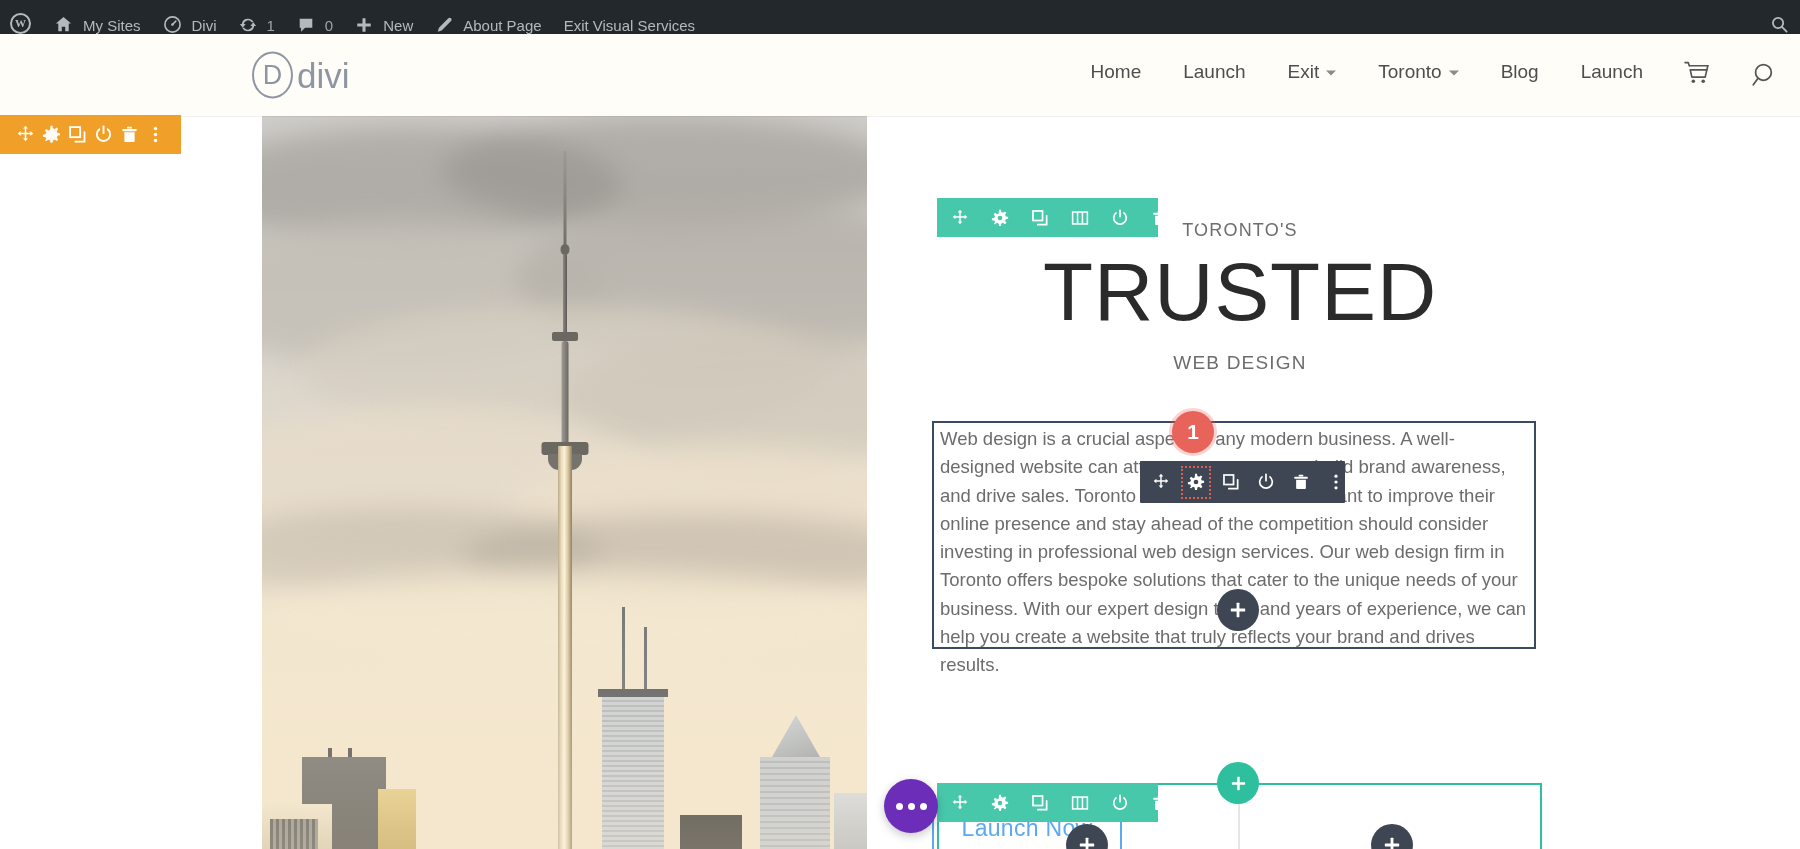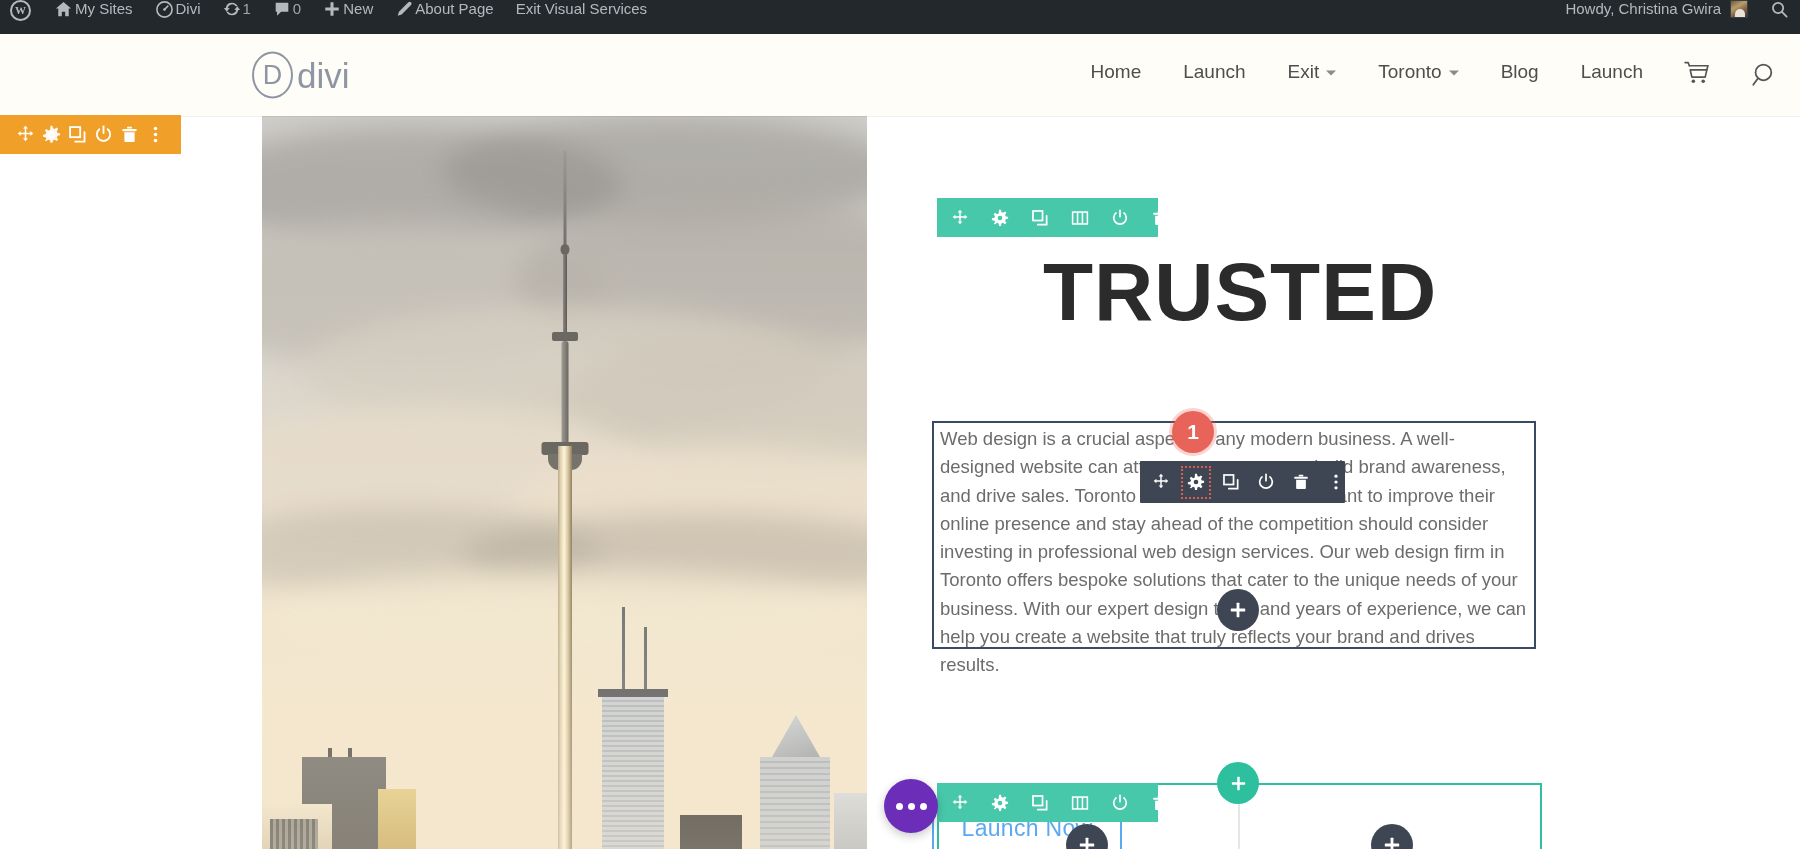--- a/index.html
+++ b/index.html
@@ -14,21 +14,21 @@
   #wp-admin-bar {
     position: absolute; top: 0; left: 0;
     width: 1800px; height: 34px;
     background: #23282d;
     display: flex; align-items: center;
     color: #b4b9be;
     font-size: 15px;
     z-index: 200;
   }
   .ab-item {
-    display: flex; align-items: flex-start; gap: 2px;
+    display: flex; align-items: flex-end; gap: 10px;
     height: 34px; padding: 0 11px;
     color: #b4b9be; white-space: nowrap;
     cursor: pointer;
   }
   .ab-logo { padding: 0 12px 0 10px; }
   .ab-spacer { flex: 1 1 auto; }
   .ab-count { color: #a0a5aa; }
   .wp-logo-glyph {
     width: 21px; height: 21px; border-radius: 50%;
     border: 2px solid #b4b9be; position: relative;
@@ -183,21 +183,21 @@
 
   .hero-eyebrow {
     position:absolute; left:0; top:104px; width:620px;
     text-align:center;
     font-size:18px; letter-spacing:1.2px; color:#6d6d6d;
   }
   .hero-title {
     position:absolute; left:0; top:133px; width:620px;
     text-align:center;
     font-size:82px; line-height:1.05; color:#2b2b2b;
-    font-weight:700; letter-spacing:1px;
+    font-weight:400; letter-spacing:1px;
   }
   .hero-sub {
     position:absolute; left:0; top:236px; width:620px;
     text-align:center;
     font-size:19px; letter-spacing:1.2px; color:#6d6d6d;
   }
 
   
   #text-module {
     position:absolute; left:2px; top:305px;
@@ -352,24 +352,20 @@
     </span>
     <span>About Page</span>
   </div>
 
   <div class="ab-item">
     <span>Exit Visual Services</span>
   </div>
 
   <div class="ab-spacer"></div>
 
-  <div class="ab-item">
-    <span>Howdy, Christina Gwira</span>
-    <span class="avatar"></span>
-  </div>
 
   <div class="ab-item">
     <span>
       <svg class="icon-svg" width="19" height="19" viewBox="0 0 20 20" fill="none" stroke="#b4b9be" stroke-width="1.9">
         <circle cx="8.5" cy="8.5" r="5.4"></circle>
         <line x1="12.6" y1="12.6" x2="17.5" y2="17.5" stroke-linecap="round"></line>
       </svg>
     </span>
   </div>
 </div>
@@ -548,21 +544,23 @@
     <svg width="18" height="18" viewBox="0 0 20 20" fill="#fff">
         <circle cx="10" cy="3.6" r="1.8"></circle>
         <circle cx="10" cy="10" r="1.8"></circle>
         <circle cx="10" cy="16.4" r="1.8"></circle>
       </svg>
   </span>
 </div>
 
 <div id="hero-col-right">
 
+  <div class="hero-eyebrow">TORONTO'S</div>
   <div class="hero-title">TRUSTED</div>
+  <div class="hero-sub">WEB DESIGN</div>
 
   <div id="text-module">
     <p>Web design is a crucial aspect of any modern business. A well-designed website can attract new customers, build brand awareness, and drive sales. Toronto business owners who want to improve their online presence and stay ahead of the competition should consider investing in professional web design services. Our web design firm in Toronto offers bespoke solutions that cater to the unique needs of your business. With our expert design team and years of experience, we can help you create a website that truly reflects your brand and drives results.</p>
   </div>
 
   <div id="launch-btn">
     <span>Launch Now</span>
   </div>
 </div>
 

